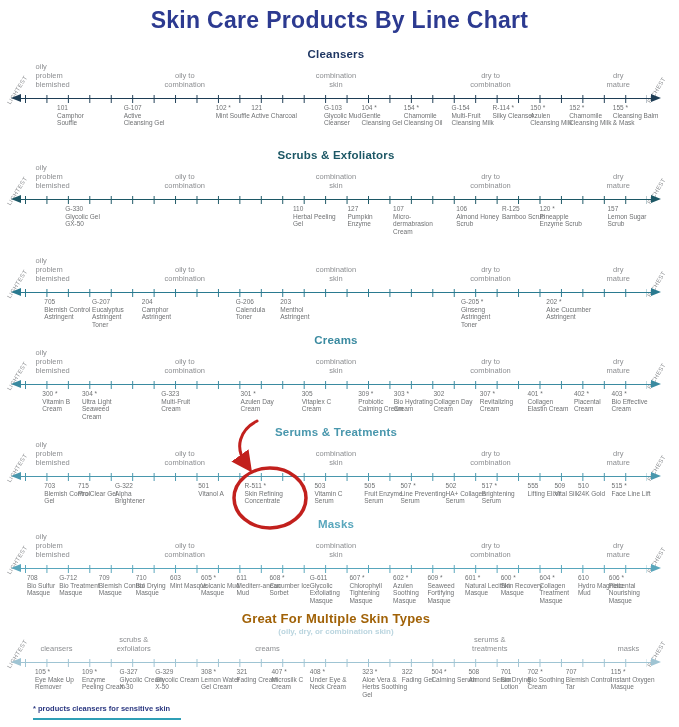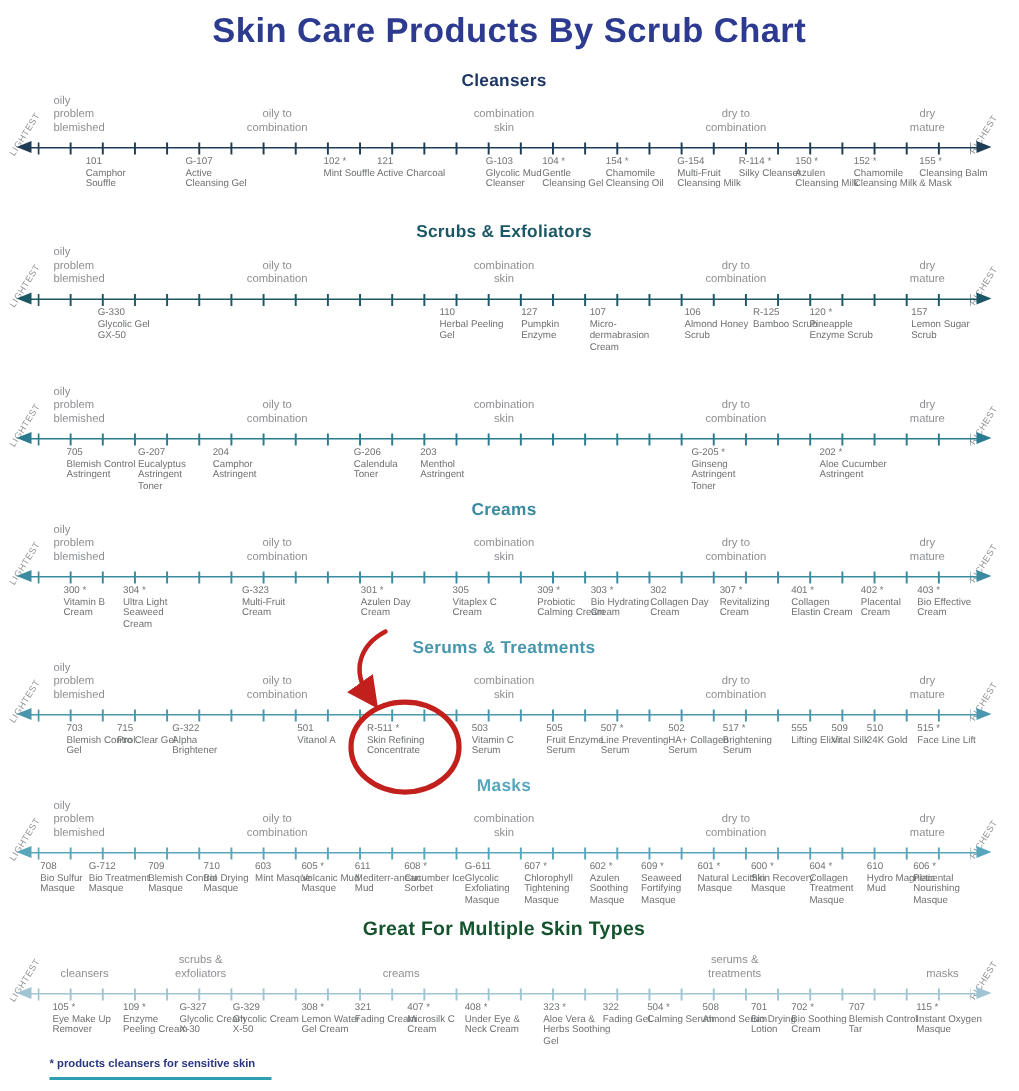--- a/index.html
+++ b/index.html
@@ -56,21 +56,21 @@
   }
   .footnote-underline{
     position:absolute;left:33px;top:718px;width:148px;height:2px;
     background:#2f9fb6;
   }
   #annotation-overlay{position:absolute;left:0;top:0;pointer-events:none;}
 </style>
 </head>
 <body>
 
-<div class="pagetitle">Skin Care Products By Scrub Chart</div>
+<div class="pagetitle">Skin Care Products By Line Chart</div>
 
 <div id="sections">
     <div class="section" style="top: 46px; height: 101px;">
       <div class="sec-title" style="color: rgb(31, 55, 99);">Cleansers</div>
       <div class="cats">
         <div class="cat left" style="left: 5.3%;">oily
 problem
 blemished</div>
         <div class="cat" style="left: 27.5%;">oily to
 combination</div>
@@ -495,21 +495,22 @@
           <div class="code">610</div>
           <div class="pname">Hydro Magnetic Mud</div>
         </div>
         <div class="prod" style="left: 90.6%;">
           <div class="code">606 *</div>
           <div class="pname">Placental Nourishing Masque</div>
         </div>
       </div>
     </div>
     <div class="section multi" style="top: 610px; height: 90px;">
-      <div class="sec-title" style="color: #14532d;">Great For Multiple Skin Types</div>
+      <div class="sec-title" style="color: #a16207;">Great For Multiple Skin Types</div>
+      <div class="subtitle">(oily, dry, or combination skin)</div>
       <div class="cats">
         <div class="cat" style="left: 8.4%;">cleansers</div>
         <div class="cat" style="left: 19.9%;">scrubs &amp;
 exfoliators</div>
         <div class="cat" style="left: 39.8%;">creams</div>
         <div class="cat" style="left: 71.1%; margin-left: 12px;">serums &amp;
 treatments</div>
         <div class="cat" style="left: 93.5%;">masks</div>
       </div>
       <div class="side l">LIGHTEST</div>

